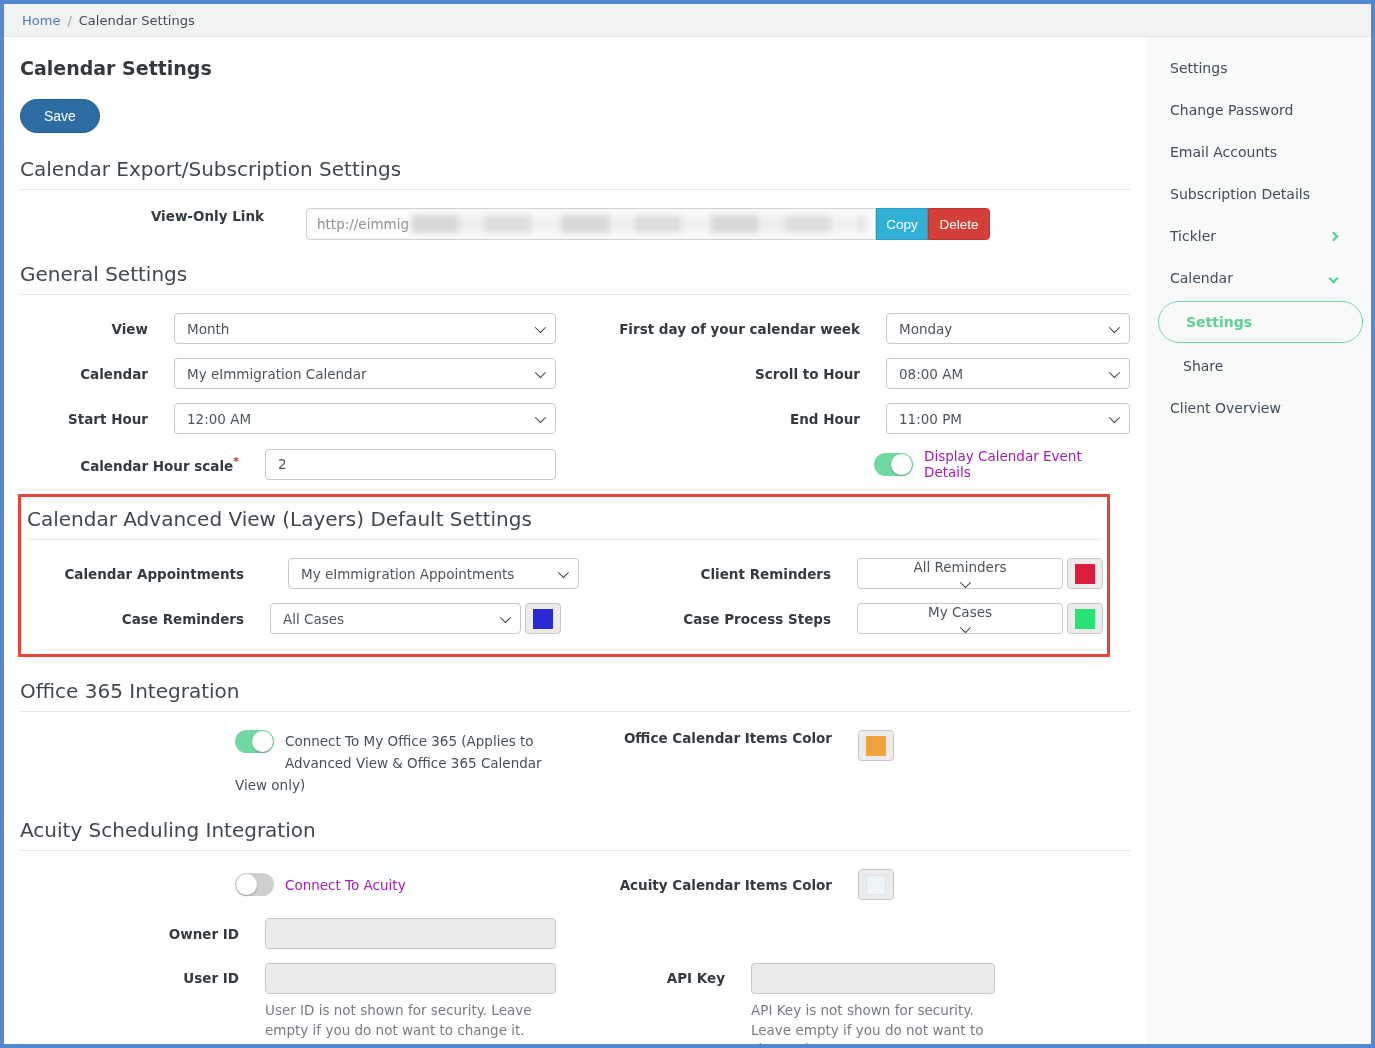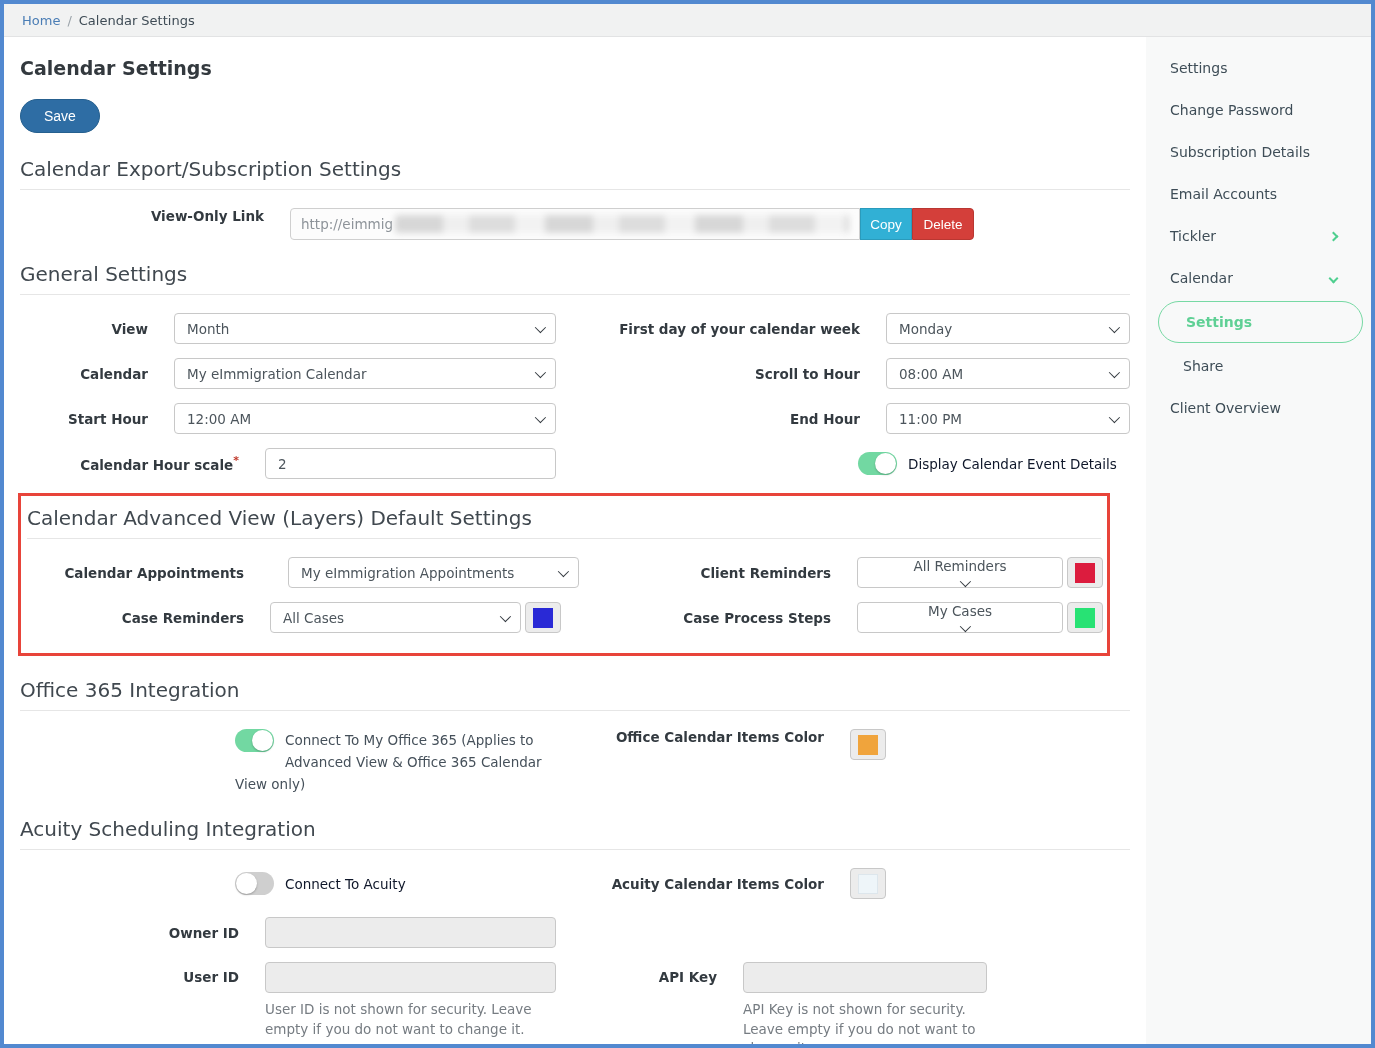--- a/index.html
+++ b/index.html
@@ -18,21 +18,21 @@
   .content { display:flex; align-items:flex-start; }
   .main-card { width:1142px; background:#fff; padding:14px 16px 30px 16px; min-height:1006px; }
   .sidebar { flex:1; padding:10px 6px 0 10px; }
   
   .page-title { font-size:19px; font-weight:bold; color:#33393e; margin:6px 0 20px 0; }
   .btn-save { background:#2e6da4; border:1px solid #26608f; color:#fff; font-size:14px; padding:8px 23px; border-radius:18px; cursor:pointer; }
   
   .sect { font-size:20px; color:#40484f; padding-bottom:8px; border-bottom:1px solid #e6e6e6; margin:22px 0 18px 0; }
   .sect.first { margin-top:24px; }
   
-  .frow { display:flex; margin-bottom:14px; }
+  .frow { display:flex; margin-bottom:14px;gap:16px; }
   .cell-l { width:560px; display:flex; align-items:center; }
   .cell-r { flex:1; display:flex; align-items:center; }
   .lbl { font-weight:bold; color:#333a40; text-align:right; padding-right:26px; flex-shrink:0; }
   .lbl-link { width:270px; }
   .lbl-g { width:154px; }
   .lbl-a { width:245px; }
   .lbl-r { flex:1; }
   .req { color:#c0392b; font-weight:bold; vertical-align:super; font-size:11px; }
   
   .sel { height:31px; background:#fff; border:1px solid #c8c8c8; border-radius:4px; display:flex; align-items:center; padding:0 12px; color:#4c555c; cursor:pointer; position:relative; }
@@ -51,21 +51,21 @@
   .btn-copy { width:52px; height:32px; background:#31b0d5; border:1px solid #2a9bbc; color:#fff; font-size:13.5px; cursor:pointer; }
   .btn-delete { width:62px; height:32px; background:#d43f3a; border:1px solid #b93732; border-radius:0 4px 4px 0; color:#fff; font-size:13.5px; cursor:pointer; }
   
   .toggle { width:39px; height:23px; border-radius:12px; position:relative; flex-shrink:0; cursor:pointer; display:inline-block; vertical-align:middle; }
   .toggle.on  { background:#72d8a2; }
   .toggle.off { background:#cfcfcf; }
   .toggle .knob { width:21px; height:21px; background:#fff; border-radius:50%; position:absolute; top:1px; box-shadow:0 1px 2px rgba(0,0,0,.25); }
   .toggle.on .knob { right:1px; } .toggle.off .knob { left:1px; }
   .toggle-wrap { margin-left:215px; width:312px; line-height:22px; color:#45505a; }
   .toggle-wrap .toggle { float:left; margin-right:11px; margin-top:0; }
-  .toggle-inline { display:flex; align-items:center; margin-left:215px; color:#0f172a; }
+  .toggle-inline { display:flex; align-items:center; margin-left:215px; color:#a21caf; }
   .toggle-inline .toggle { margin-right:11px; }
   
   .swbtn { width:36px; height:31px; margin-left:4px; background:#ececec; border:1px solid #c8c8c8; border-radius:4px; display:flex; align-items:center; justify-content:center; cursor:pointer; flex-shrink:0; }
   .sw { width:20px; height:20px; }
   .swbtn.big { margin-left:0; } .swbtn .sw.pale { border:1px solid #dde6ec; }
   
   .redbox { border:3px solid #e8443a; margin:4px 0 0 -2px; padding:0 4px 2px 4px; width:1092px; }
   .redbox .sect { margin-top:10px; margin-left:2px; margin-right:2px; }
   
   .help { color:#767c82; line-height:1.45; margin-top:7px; width:300px; }
@@ -305,24 +305,24 @@
     </div>
 
     <div class="sidebar">
       <div class="side-item">
         <span class="side-lbl">Settings</span>
       </div>
       <div class="side-item">
         <span class="side-lbl">Change Password</span>
       </div>
       <div class="side-item">
+        <span class="side-lbl">Email Accounts</span>
+      </div>
+      <div class="side-item">
         <span class="side-lbl">Subscription Details</span>
-      </div>
-      <div class="side-item">
-        <span class="side-lbl">Email Accounts</span>
       </div>
       <div class="side-item">
         <span class="side-lbl">Tickler</span>
         <span class="side-chev right"></span>
       </div>
       <div class="side-item">
         <span class="side-lbl">Calendar</span>
         <span class="side-chev down"></span>
       </div>
       <div class="side-item side-active">

